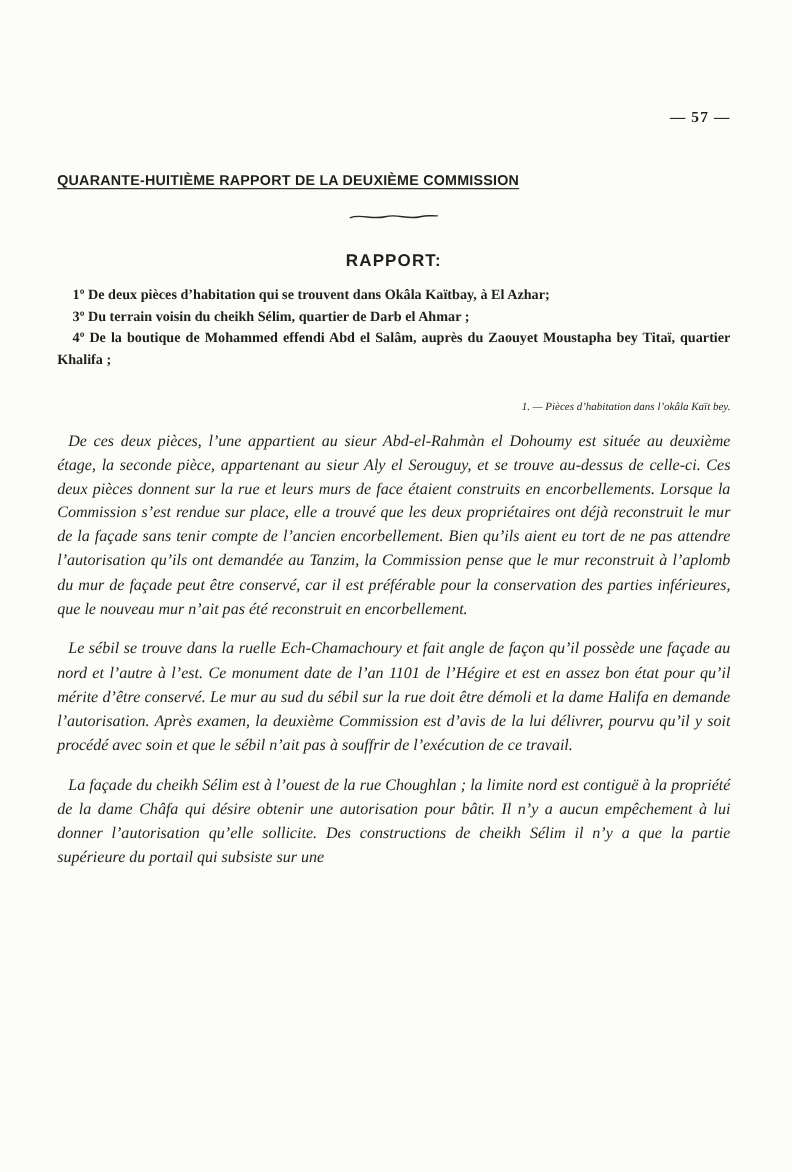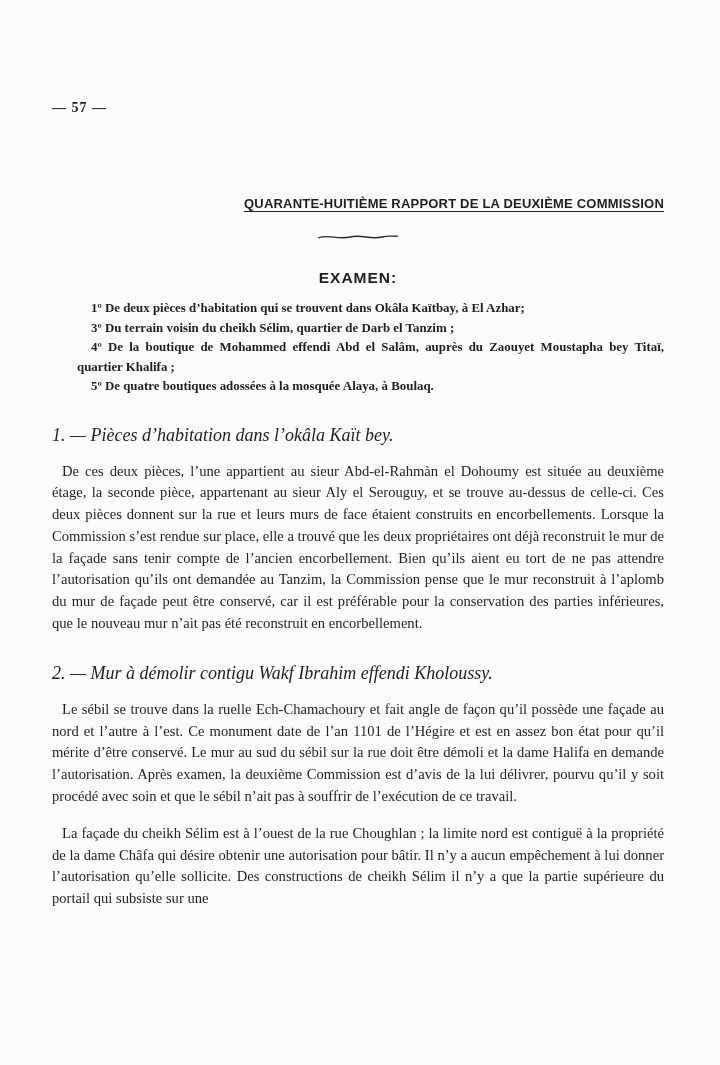--- a/index.html
+++ b/index.html
@@ -12,28 +12,28 @@
     color: #201e1b;
     font-family: "Liberation Serif", serif;
   }
   .page {
     width: 720px;
     height: 1065px;
     padding: 0 56px 0 52px;
   }
   .page-number {
     margin-top: 100px;
-    text-align: left;
+    text-align: right;
     font-size: 14px;
     font-weight: bold;
     letter-spacing: 1px;
   }
   .report-title {
-    margin-top: 80px;
-    text-align: right;
+    margin-top: 40px;
+    text-align: left;
     font-family: "Liberation Sans", sans-serif;
     font-weight: bold;
     font-size: 13px;
     letter-spacing: 0.2px;
     text-decoration: underline;
     text-underline-offset: 3px;
   }
   .title-divider {
     margin: 22px auto 0;
     width: 84px;
@@ -49,72 +49,70 @@
     font-weight: bold;
     font-size: 15.5px;
     letter-spacing: 1px;
   }
   .examen-list {
     margin-top: 12px;
     font-weight: bold;
     font-size: 12.9px;
     line-height: 19.5px;
     text-align: justify;
-    margin-left: 25px;
   }
   .examen-list p {
     margin: 0;
     text-indent: 14px;
   }
   .section-heading {
     margin: 28px 0 0;
-    text-align: left;
+    text-align: right;
     font-style: italic;
     font-weight: normal;
-    font-size: 18px;
+    font-size: 10px;
   }
   .section-paragraph {
     margin: 15px 0 0;
     font-size: 14.6px;
     line-height: 21.8px;
     text-align: justify;
     text-indent: 10px;
+    font-style: italic;
   }
 </style>
 </head>
 <body>
 
 <div class="page">
 
   <div class="page-number">— 57 —</div>
 
   <div class="report-title">QUARANTE-HUITIÈME RAPPORT DE LA DEUXIÈME COMMISSION</div>
 
   <div class="title-divider">
     <svg width="84" height="8" viewBox="0 0 84 8">
       <path d="M2 5 C 12 1, 22 7, 34 4 C 46 1, 54 7, 66 4 C 74 2, 79 4, 82 3" stroke="#2a2825" fill="none" stroke-width="1.3"></path>
     </svg>
   </div>
 
-  <div class="examen-heading">EXAMEN:</div>
+  <div class="examen-heading">RAPPORT:</div>
 
   <div class="examen-list">
     <p>1º De deux pièces d’habitation qui se trouvent dans Okâla Kaïtbay, à El Azhar;</p>
-    <p>3º Du terrain voisin du cheikh Sélim, quartier de Darb el Tanzim ;</p>
+    <p>3º Du terrain voisin du cheikh Sélim, quartier de Darb el Ahmar ;</p>
     <p>4º De la boutique de Mohammed effendi Abd el Salâm, auprès du Zaouyet Moustapha bey Titaï, quartier Khalifa ;</p>
-    <p>5º De quatre boutiques adossées à la mosquée Alaya, à Boulaq.</p>
   </div>
 
   <div class="section">
     <div class="section-heading">1. — Pièces d’habitation dans l’okâla Kaït bey.</div>
     <p class="section-paragraph">De ces deux pièces, l’une appartient au sieur Abd-el-Rahmàn el Dohoumy est située au deuxième étage, la seconde pièce, appartenant au sieur Aly el Serouguy, et se trouve au-dessus de celle-ci. Ces deux pièces donnent sur la rue et leurs murs de face étaient construits en encorbellements. Lorsque la Commission s’est rendue sur place, elle a trouvé que les deux propriétaires ont déjà reconstruit le mur de la façade sans tenir compte de l’ancien encorbellement. Bien qu’ils aient eu tort de ne pas attendre l’autorisation qu’ils ont demandée au Tanzim, la Commission pense que le mur reconstruit à l’aplomb du mur de façade peut être conservé, car il est préférable pour la conservation des parties inférieures, que le nouveau mur n’ait pas été reconstruit en encorbellement.</p>
   </div>
 
   <div class="section">
-    <div class="section-heading">2. — Mur à démolir contigu Wakf Ibrahim effendi Kholoussy.</div>
     <p class="section-paragraph">Le sébil se trouve dans la ruelle Ech-Chamachoury et fait angle de façon qu’il possède une façade au nord et l’autre à l’est. Ce monument date de l’an 1101 de l’Hégire et est en assez bon état pour qu’il mérite d’être conservé. Le mur au sud du sébil sur la rue doit être démoli et la dame Halifa en demande l’autorisation. Après examen, la deuxième Commission est d’avis de la lui délivrer, pourvu qu’il y soit procédé avec soin et que le sébil n’ait pas à souffrir de l’exécution de ce travail.</p>
   </div>
 
   <div class="section">
     <p class="section-paragraph">La façade du cheikh Sélim est à l’ouest de la rue Choughlan ; la limite nord est contiguë à la propriété de la dame Châfa qui désire obtenir une autorisation pour bâtir. Il n’y a aucun empêchement à lui donner l’autorisation qu’elle sollicite. Des constructions de cheikh Sélim il n’y a que la partie supérieure du portail qui subsiste sur une</p>
   </div>
 
 </div>
 
 </body></html>

